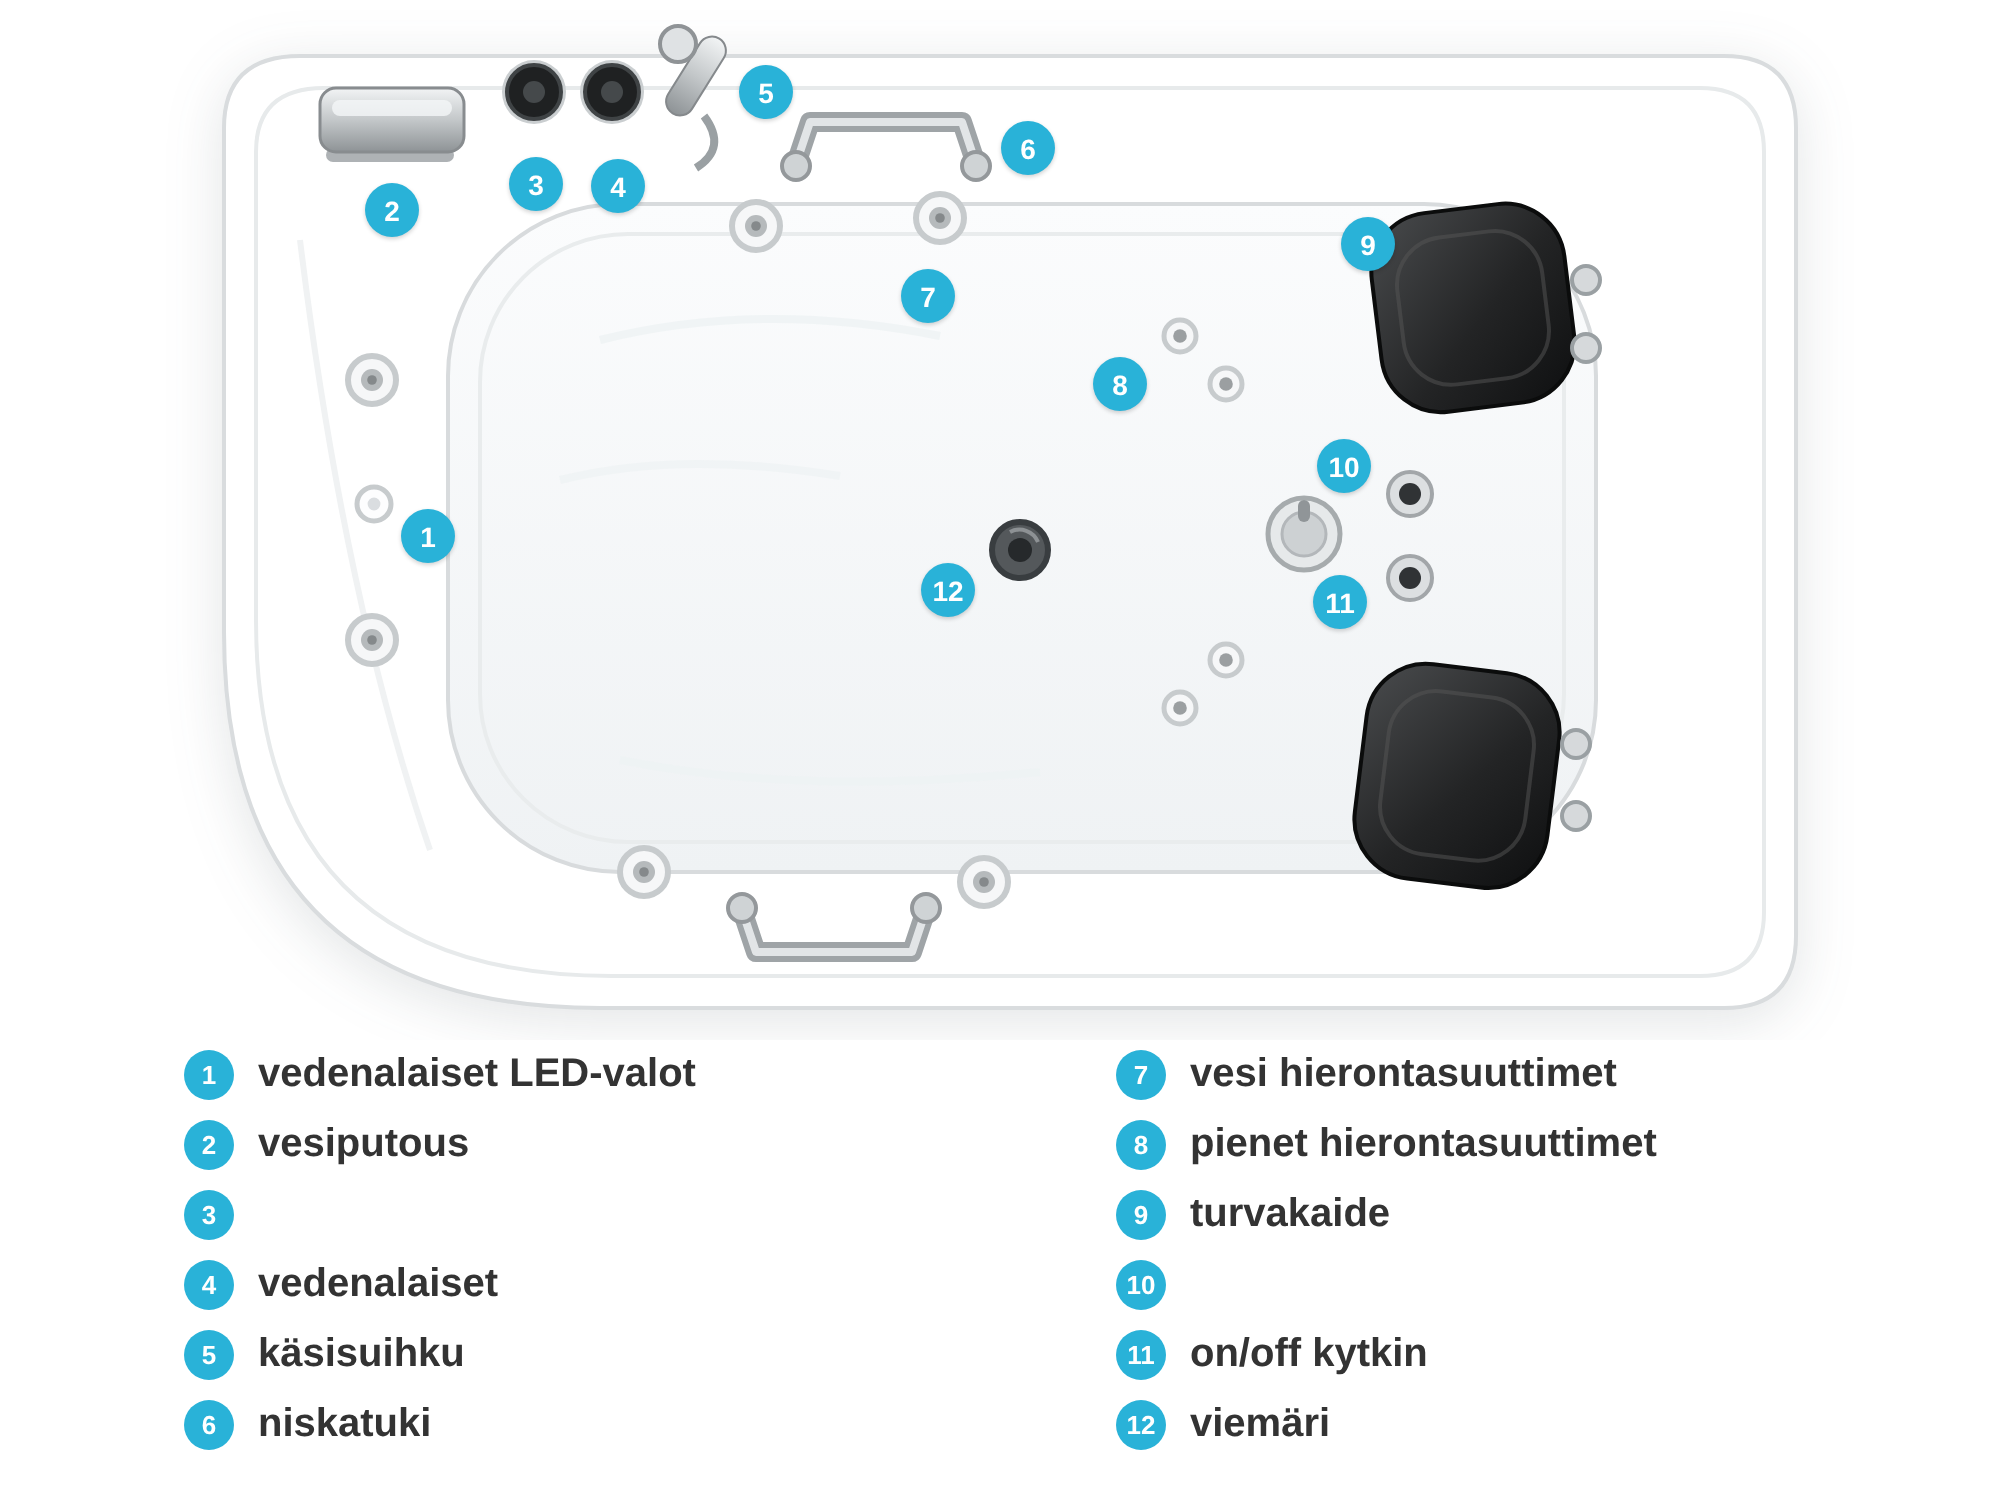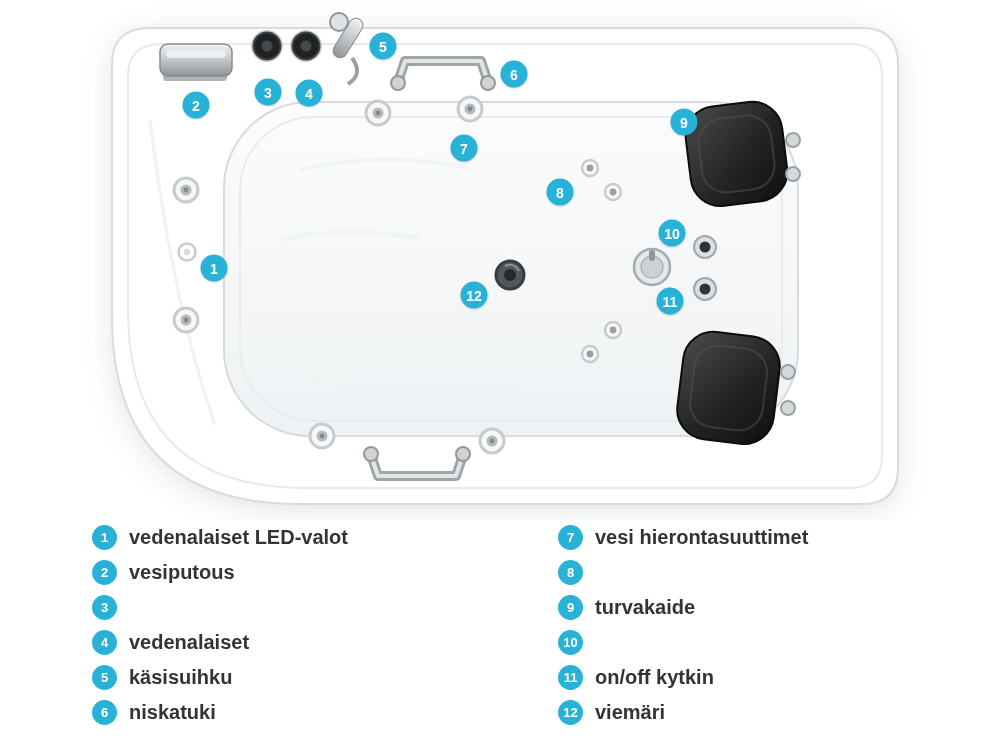--- a/index.html
+++ b/index.html
@@ -247,20 +247,21 @@
         <span class="legend-label">niskatuki</span>
       </div>
     </div>
     <div class="legend-col legend-right">
       <div class="legend-item">
         <span class="badge">7</span>
         <span class="legend-label">vesi hierontasuuttimet</span>
       </div>
       <div class="legend-item">
         <span class="badge">8</span>
+        <span class="legend-label">pienet hierontasuuttimet</span>
       </div>
       <div class="legend-item">
         <span class="badge">9</span>
         <span class="legend-label">turvakaide</span>
       </div>
       <div class="legend-item">
         <span class="badge">10</span>
       </div>
       <div class="legend-item">
         <span class="badge">11</span>

